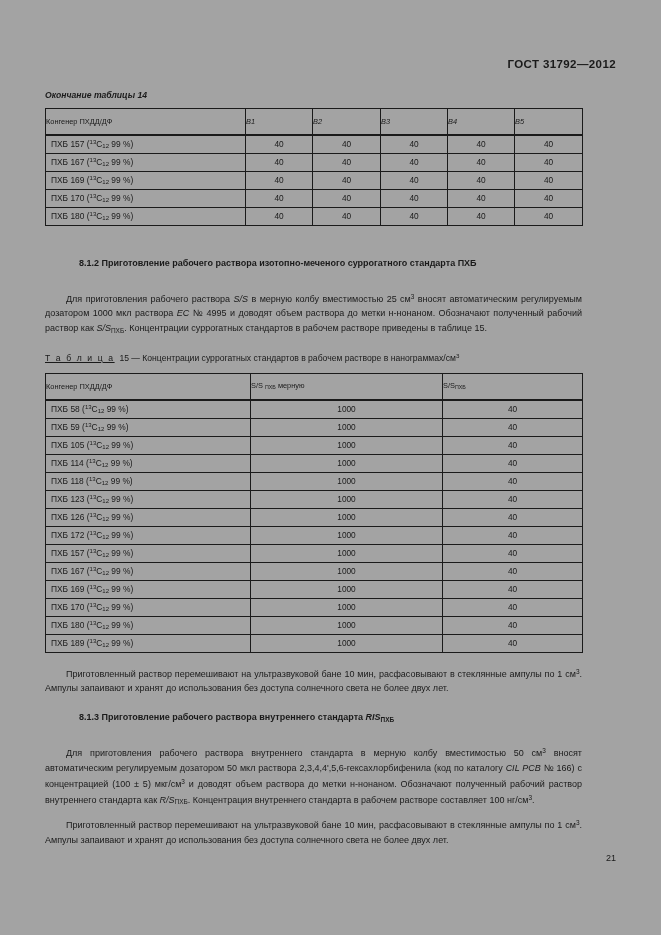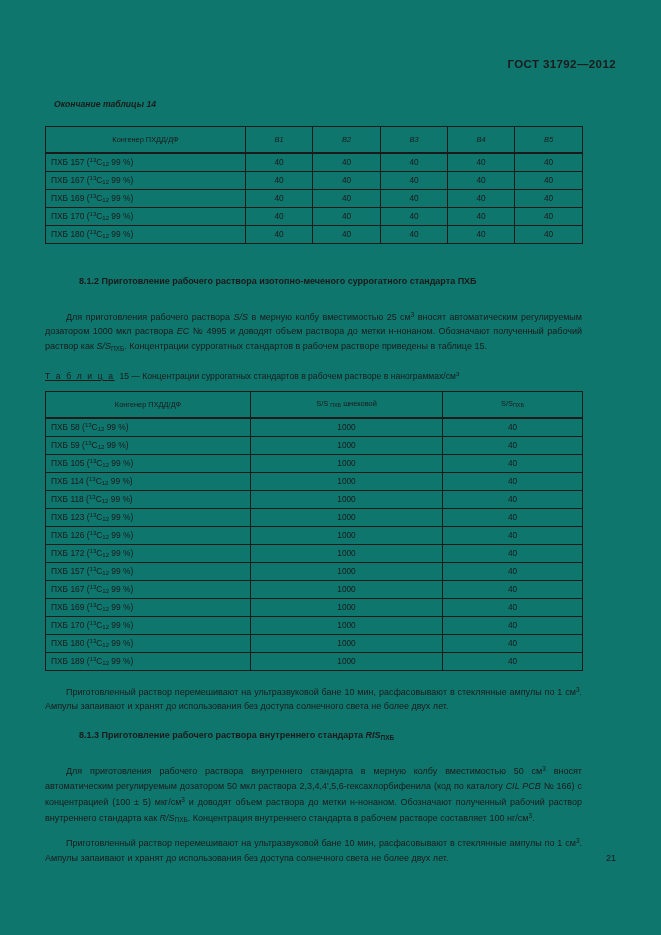--- a/index.html
+++ b/index.html
@@ -9,21 +9,21 @@
     background: #ffffff;
   }
   body {
     font-family: "Liberation Sans", sans-serif;
     color: #1a1a1a;
   }
   .page {
     position: relative;
     width: 661px;
     height: 935px;
-    background: #0f766e;
+    background: #a3a3a3;
     overflow: hidden;
     box-sizing: border-box;
   }
   .content {
     position: absolute;
     left: 45px;
     top: 0;
     width: 537px;
   }
 
@@ -36,21 +36,21 @@
     font-weight: bold;
     letter-spacing: 0.4px;
     white-space: nowrap;
   }
 
   
   .table-caption {
     font-size: 8.6px;
     font-style: italic;
     font-weight: bold;
-    margin: 9px;
+    margin: 0;
     white-space: nowrap;
   }
   .table-caption-15 {
     font-size: 8.6px;
     margin: 0;
     white-space: nowrap;
   }
   .table-caption-15 .spaced {
     letter-spacing: 1.6px;
     text-decoration: underline;
@@ -66,21 +66,21 @@
   table.gost td, table.gost th {
     border: 1px solid #1a1a1a;
     padding: 0;
     font-weight: normal;
     line-height: 1;
     vertical-align: middle;
   }
   table.gost thead th {
     height: 25px;
     font-size: 7.4px;
-    text-align: center;
+    text-align: left;
     border-bottom-width: 2px;
   }
   table.gost tbody td {
     height: 17px;
     text-align: center;
   }
   table.gost tbody td.name {
     text-align: left;
     padding-left: 5px;
     font-size: 8.4px;
@@ -211,21 +211,21 @@
 
     <table class="gost">
       <colgroup>
         <col style="width:205px">
         <col style="width:192px">
         <col style="width:140px">
       </colgroup>
       <thead>
         <tr>
           <th>Конгенер ПХДД/ДФ</th>
-          <th><span>S/S</span>&nbsp;<sub>ПХБ</sub><span> шнековой</span></th>
+          <th><span>S/S</span>&nbsp;<sub>ПХБ</sub><span> мерную</span></th>
           <th><span>S/S</span><sub>ПХБ</sub></th>
         </tr>
       </thead>
       <tbody id="t15-body">
           <tr>
             <td class="name"><span>ПХБ 58 (</span><sup>13</sup><span>C</span><sub>12</sub><span> 99 %)</span></td>
             <td>1000</td>
             <td>40</td>
           </tr>
           <tr>

